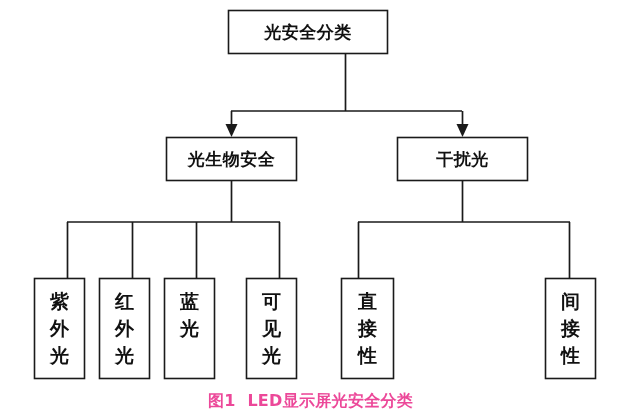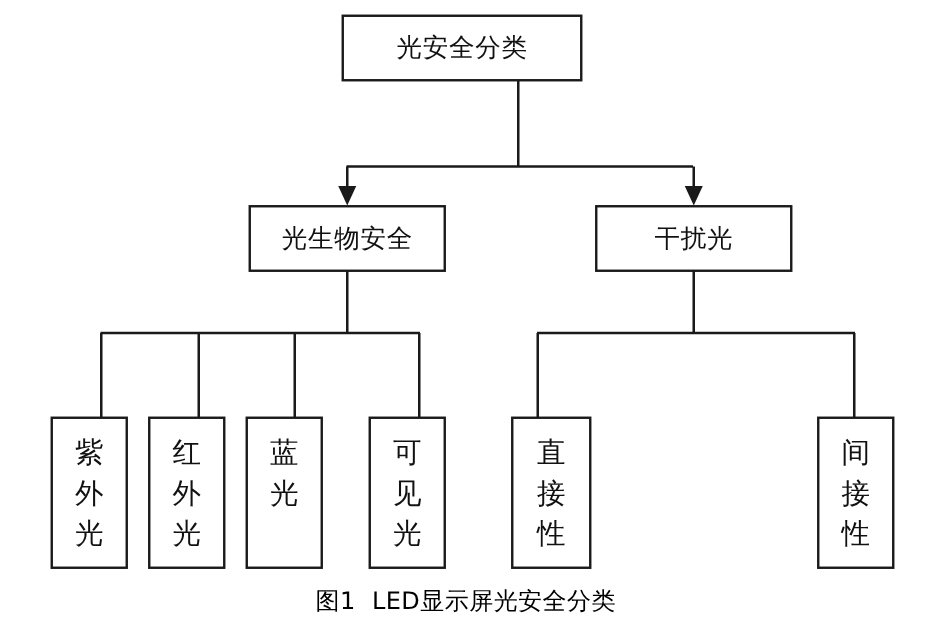--- a/index.html
+++ b/index.html
@@ -14,20 +14,21 @@
     position: relative;
     font-family: "DejaVu Sans", "Liberation Sans", sans-serif;
     overflow: hidden;
   }
   #figure-root {
     position: absolute;
     left: 0;
     top: 0;
     width: 621px;
     height: 420px;
+    font-weight: bold;
   }
   svg#flowchart {
     position: absolute;
     left: 0;
     top: 0;
     display: block;
   }
   .box-rect {
     fill: #ffffff;
     stroke: #1a1a1a;
@@ -58,21 +59,21 @@
     text-anchor: middle;
   }
   .caption {
     position: absolute;
     left: 0;
     top: 391px;
     width: 621px;
     text-align: center;
     font-family: "DejaVu Sans", "Liberation Sans", sans-serif;
     font-size: 16px;
-    color: #000000;
+    color: #ec4899;
     letter-spacing: 0.3px;
     white-space: pre;
   }
 </style>
 </head>
 <body>
 
 <div id="figure-root">
 
   <svg id="flowchart" width="621" height="420" viewBox="0 0 621 420">

